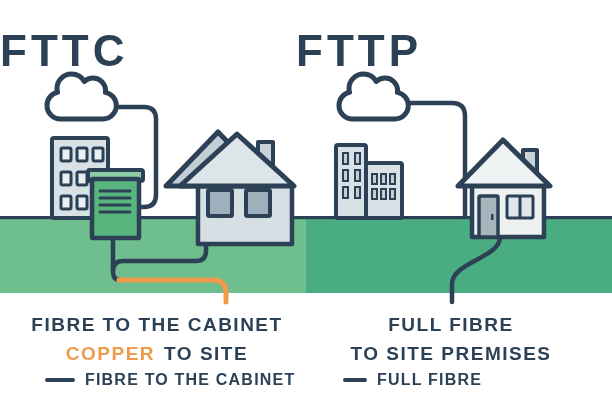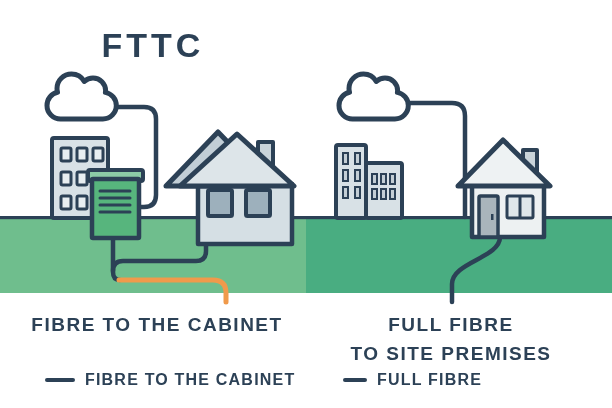--- a/index.html
+++ b/index.html
@@ -28,21 +28,21 @@
   .house-body-r{fill:#edf1f2;stroke:var(--navy);stroke-width:4.5;stroke-linejoin:round;}
   .chimney{fill:#c9d4da;stroke:var(--navy);stroke-width:4;stroke-linejoin:round;}
   .roof-dark{fill:#c2ced6;stroke:var(--navy);stroke-width:5;stroke-linejoin:round;}
   .roof-light{fill:#dde5e9;stroke:var(--navy);stroke-width:5;stroke-linejoin:round;}
   .roof-white{fill:#eef2f3;stroke:var(--navy);stroke-width:5;stroke-linejoin:round;}
   .house-win{fill:#9db0bc;stroke:var(--navy);stroke-width:4;}
   .house-win-r{fill:#dfe7ea;stroke:var(--navy);stroke-width:3;}
   .door{fill:#a9b5bc;stroke:var(--navy);stroke-width:3.5;}
   .pane-div{stroke:var(--navy);stroke-width:3;}
   
-  .title{position:absolute;width:306px;text-align:center;font-weight:800;font-size:34px;
+  .title{position:absolute;width:306px;text-align:left;font-weight:800;font-size:44px;
          letter-spacing:4px;color:var(--navy);}
   #titleL{left:0;top:26px;} #titleR{left:296px;top:26px;}
   .caption{position:absolute;width:306px;text-align:center;font-weight:800;font-size:19px;
            letter-spacing:1.5px;color:var(--navy);line-height:29px;}
   #captionL{left:4px;top:310px;} #captionR{left:298px;top:310px;}
   .orange-text{color:var(--orange);}
   .sep{display:inline-block;width:9px;}
   .legend{position:absolute;top:371px;display:flex;align-items:center;
           color:var(--navy);font-weight:800;font-size:16px;letter-spacing:1.2px;}
   #legendL{left:45px;} #legendR{left:343px;}
@@ -150,23 +150,25 @@
 
     <g>
       <use href="#cloudShape" class="cloud"></use>
     </g>
     <g transform="translate(292,0)">
       <use href="#cloudShape" class="cloud"></use>
     </g>
   </svg>
 
   <div class="title" id="titleL">FTTC</div>
+  <div class="title" id="titleR">FTTP</div>
 
   <div class="caption" id="captionL">
     <div>FIBRE TO THE CABINET</div>
+    <div><span class="orange-text">COPPER</span><span class="sep"></span><span>TO SITE</span></div>
   </div>
   <div class="caption" id="captionR">
     <div>FULL FIBRE</div>
     <div>TO SITE PREMISES</div>
   </div>
 
   <div class="legend" id="legendL">
     <span class="dash dash-l"></span>
     <span>FIBRE TO THE CABINET</span>
   </div>

